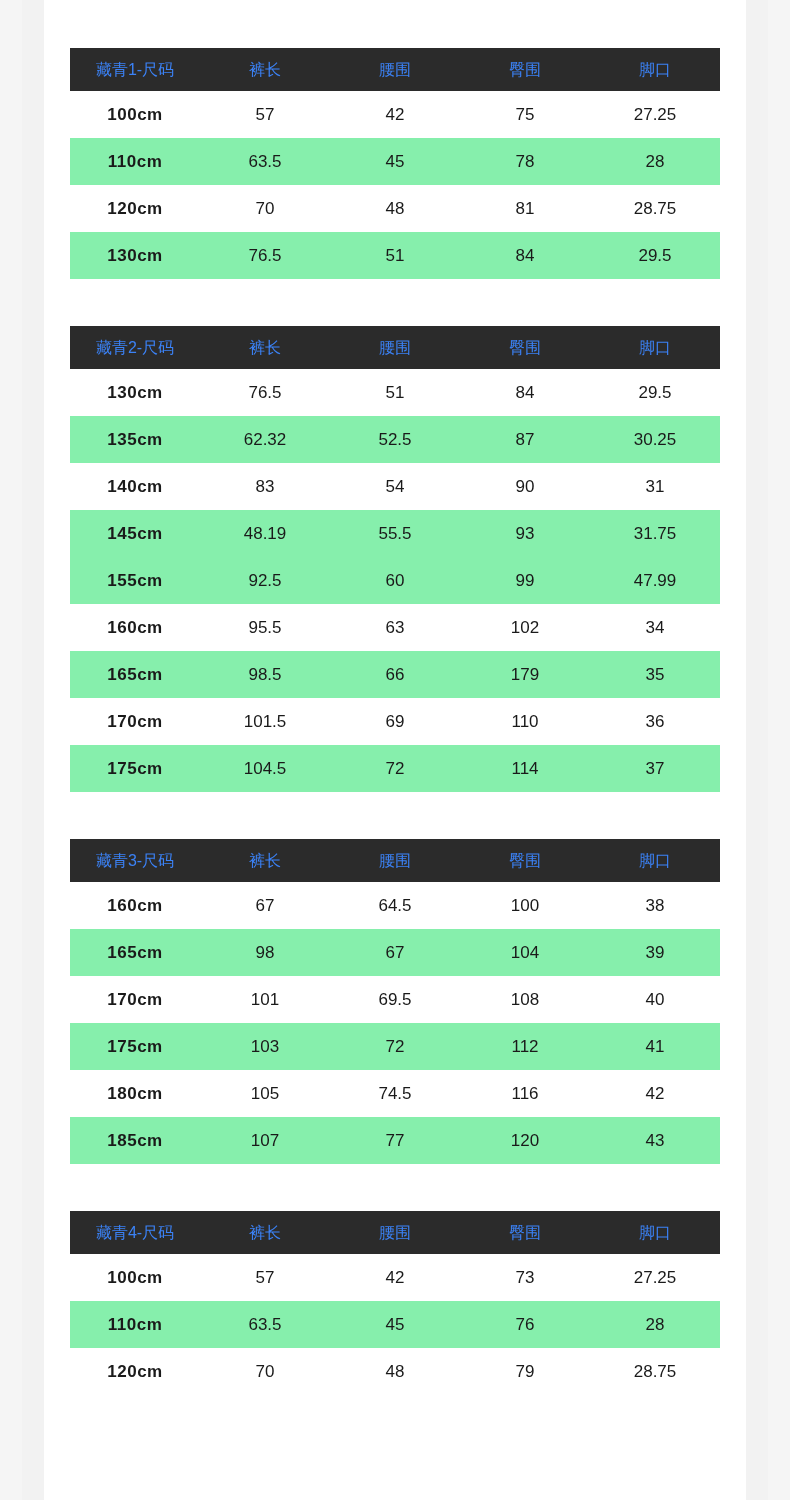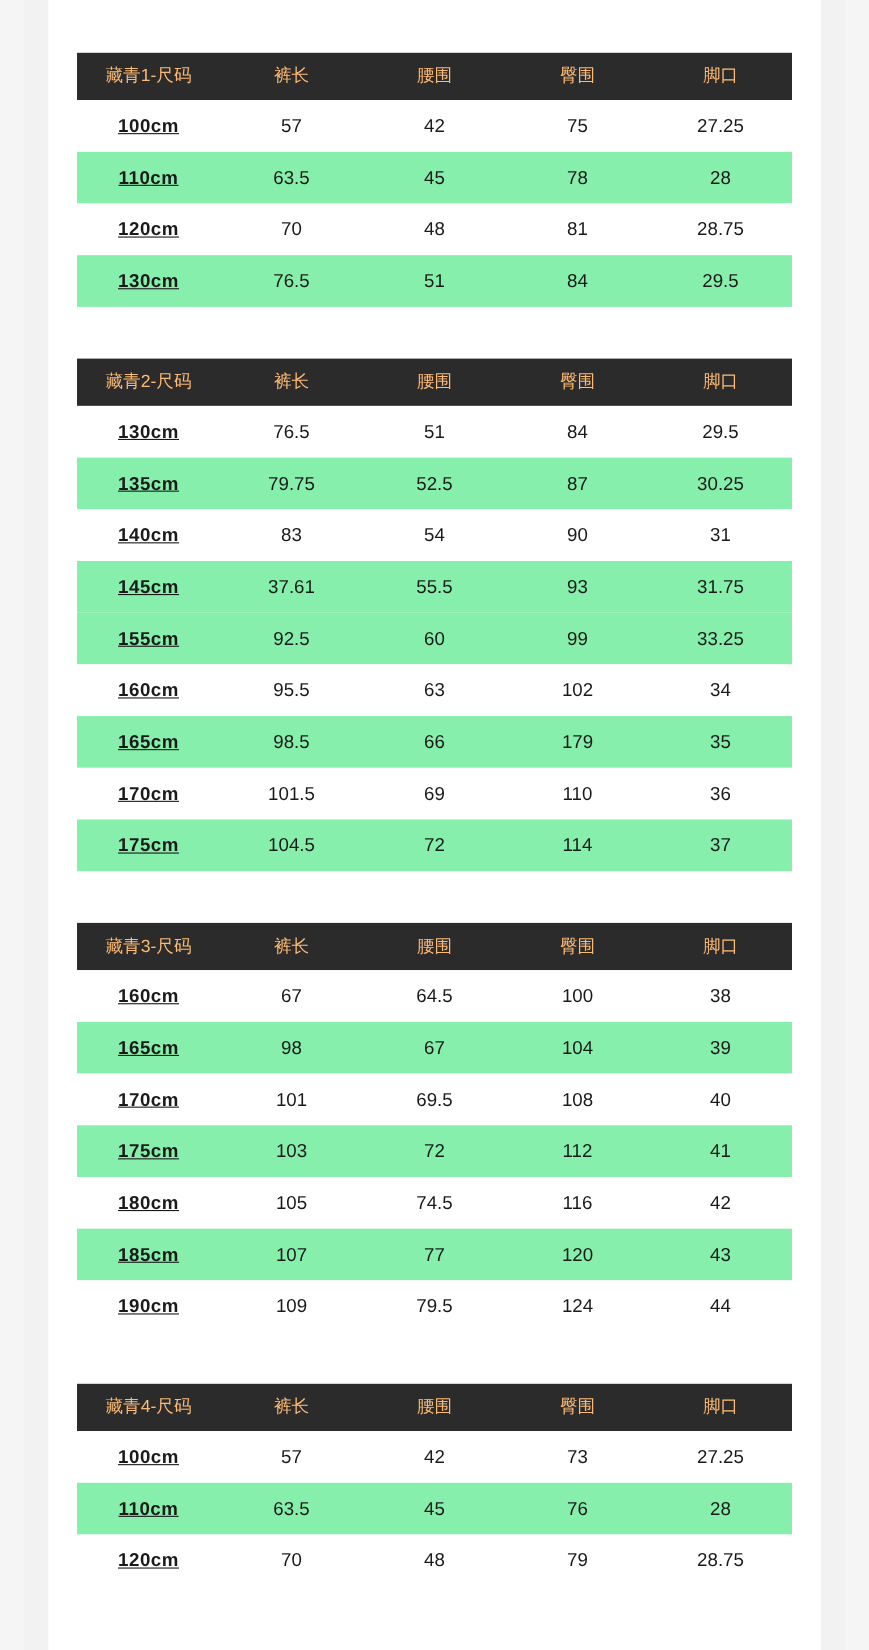--- a/index.html
+++ b/index.html
@@ -45,21 +45,21 @@
   }
   .sizetable {
     width: 650px;
     border-collapse: collapse;
     table-layout: fixed;
   }
   .spacer-top  { height: 48px; }
   .spacer-gap  { height: 47px; }
   .sizetable thead th {
     background: #2b2b2b;
-    color: #fdba74;
+    color: #3b82f6;
     font-size: 16px;
     font-weight: 400;
     height: 43px;
     line-height: 43px;
     padding: 0;
     text-align: center;
     white-space: nowrap;
   }
   .sizetable tbody td {
     height: 47px;
@@ -70,21 +70,20 @@
     color: #1a1a1a;
     white-space: nowrap;
     background: #ffffff;
   }
   .sizetable tbody tr.alt td {
     background: #86efac;
   }
   .sizetable tbody td.sizecol {
     font-weight: bold;
     letter-spacing: 0.5px;
-    text-decoration: underline;
   }
   col.c0 { width: 130px; }
   col.c1 { width: 130px; }
   col.c2 { width: 130px; }
   col.c3 { width: 130px; }
   col.c4 { width: 130px; }
 </style>
 </head>
 <body>
 
@@ -163,45 +162,45 @@
         <tbody>
           <tr>
             <td class="sizecol">130cm</td>
             <td>76.5</td>
             <td>51</td>
             <td>84</td>
             <td>29.5</td>
           </tr>
           <tr class="alt">
             <td class="sizecol">135cm</td>
-            <td>79.75</td>
+            <td>62.32</td>
             <td>52.5</td>
             <td>87</td>
             <td>30.25</td>
           </tr>
           <tr>
             <td class="sizecol">140cm</td>
             <td>83</td>
             <td>54</td>
             <td>90</td>
             <td>31</td>
           </tr>
           <tr class="alt">
             <td class="sizecol">145cm</td>
-            <td>37.61</td>
+            <td>48.19</td>
             <td>55.5</td>
             <td>93</td>
             <td>31.75</td>
           </tr>
           <tr class="alt">
             <td class="sizecol">155cm</td>
             <td>92.5</td>
             <td>60</td>
             <td>99</td>
-            <td>33.25</td>
+            <td>47.99</td>
           </tr>
           <tr>
             <td class="sizecol">160cm</td>
             <td>95.5</td>
             <td>63</td>
             <td>102</td>
             <td>34</td>
           </tr>
           <tr class="alt">
             <td class="sizecol">165cm</td>
@@ -280,27 +279,20 @@
             <td>116</td>
             <td>42</td>
           </tr>
           <tr class="alt">
             <td class="sizecol">185cm</td>
             <td>107</td>
             <td>77</td>
             <td>120</td>
             <td>43</td>
           </tr>
-          <tr>
-            <td class="sizecol">190cm</td>
-            <td>109</td>
-            <td>79.5</td>
-            <td>124</td>
-            <td>44</td>
-          </tr>
         </tbody>
       </table>
       <div class="spacer-gap"></div>
       <table class="sizetable">
         <colgroup>
           <col class="c0">
           <col class="c1">
           <col class="c2">
           <col class="c3">
           <col class="c4">

